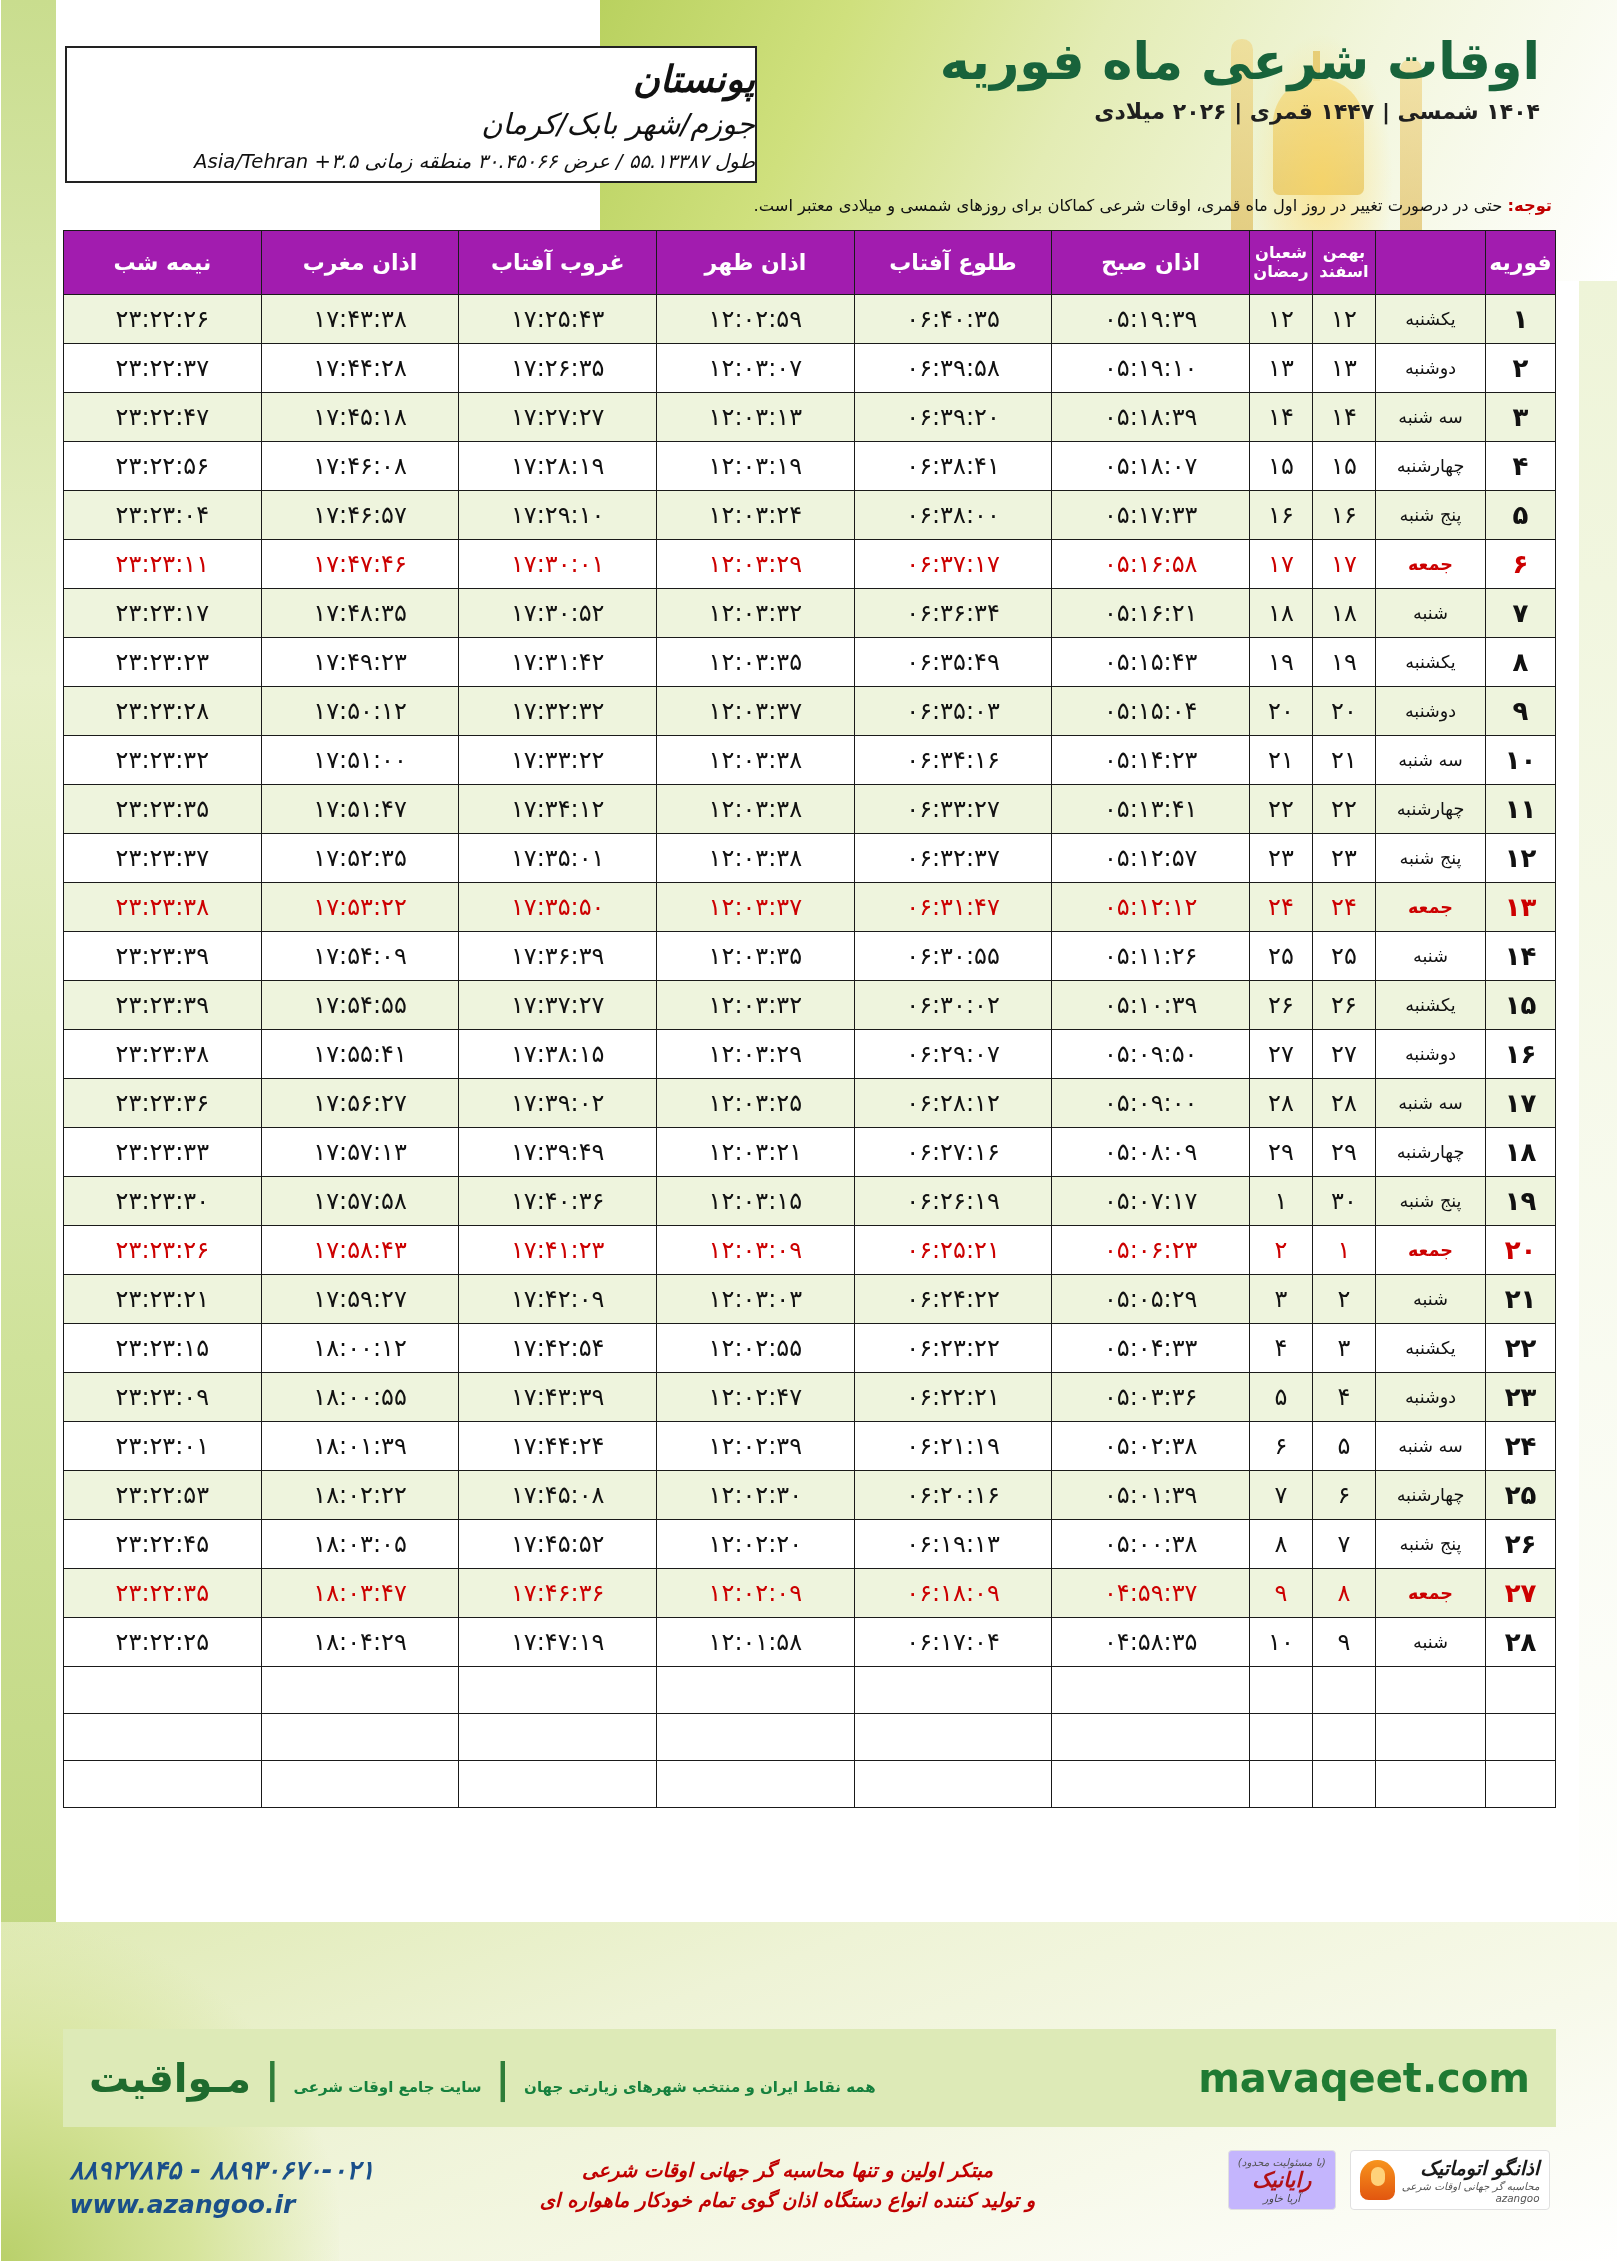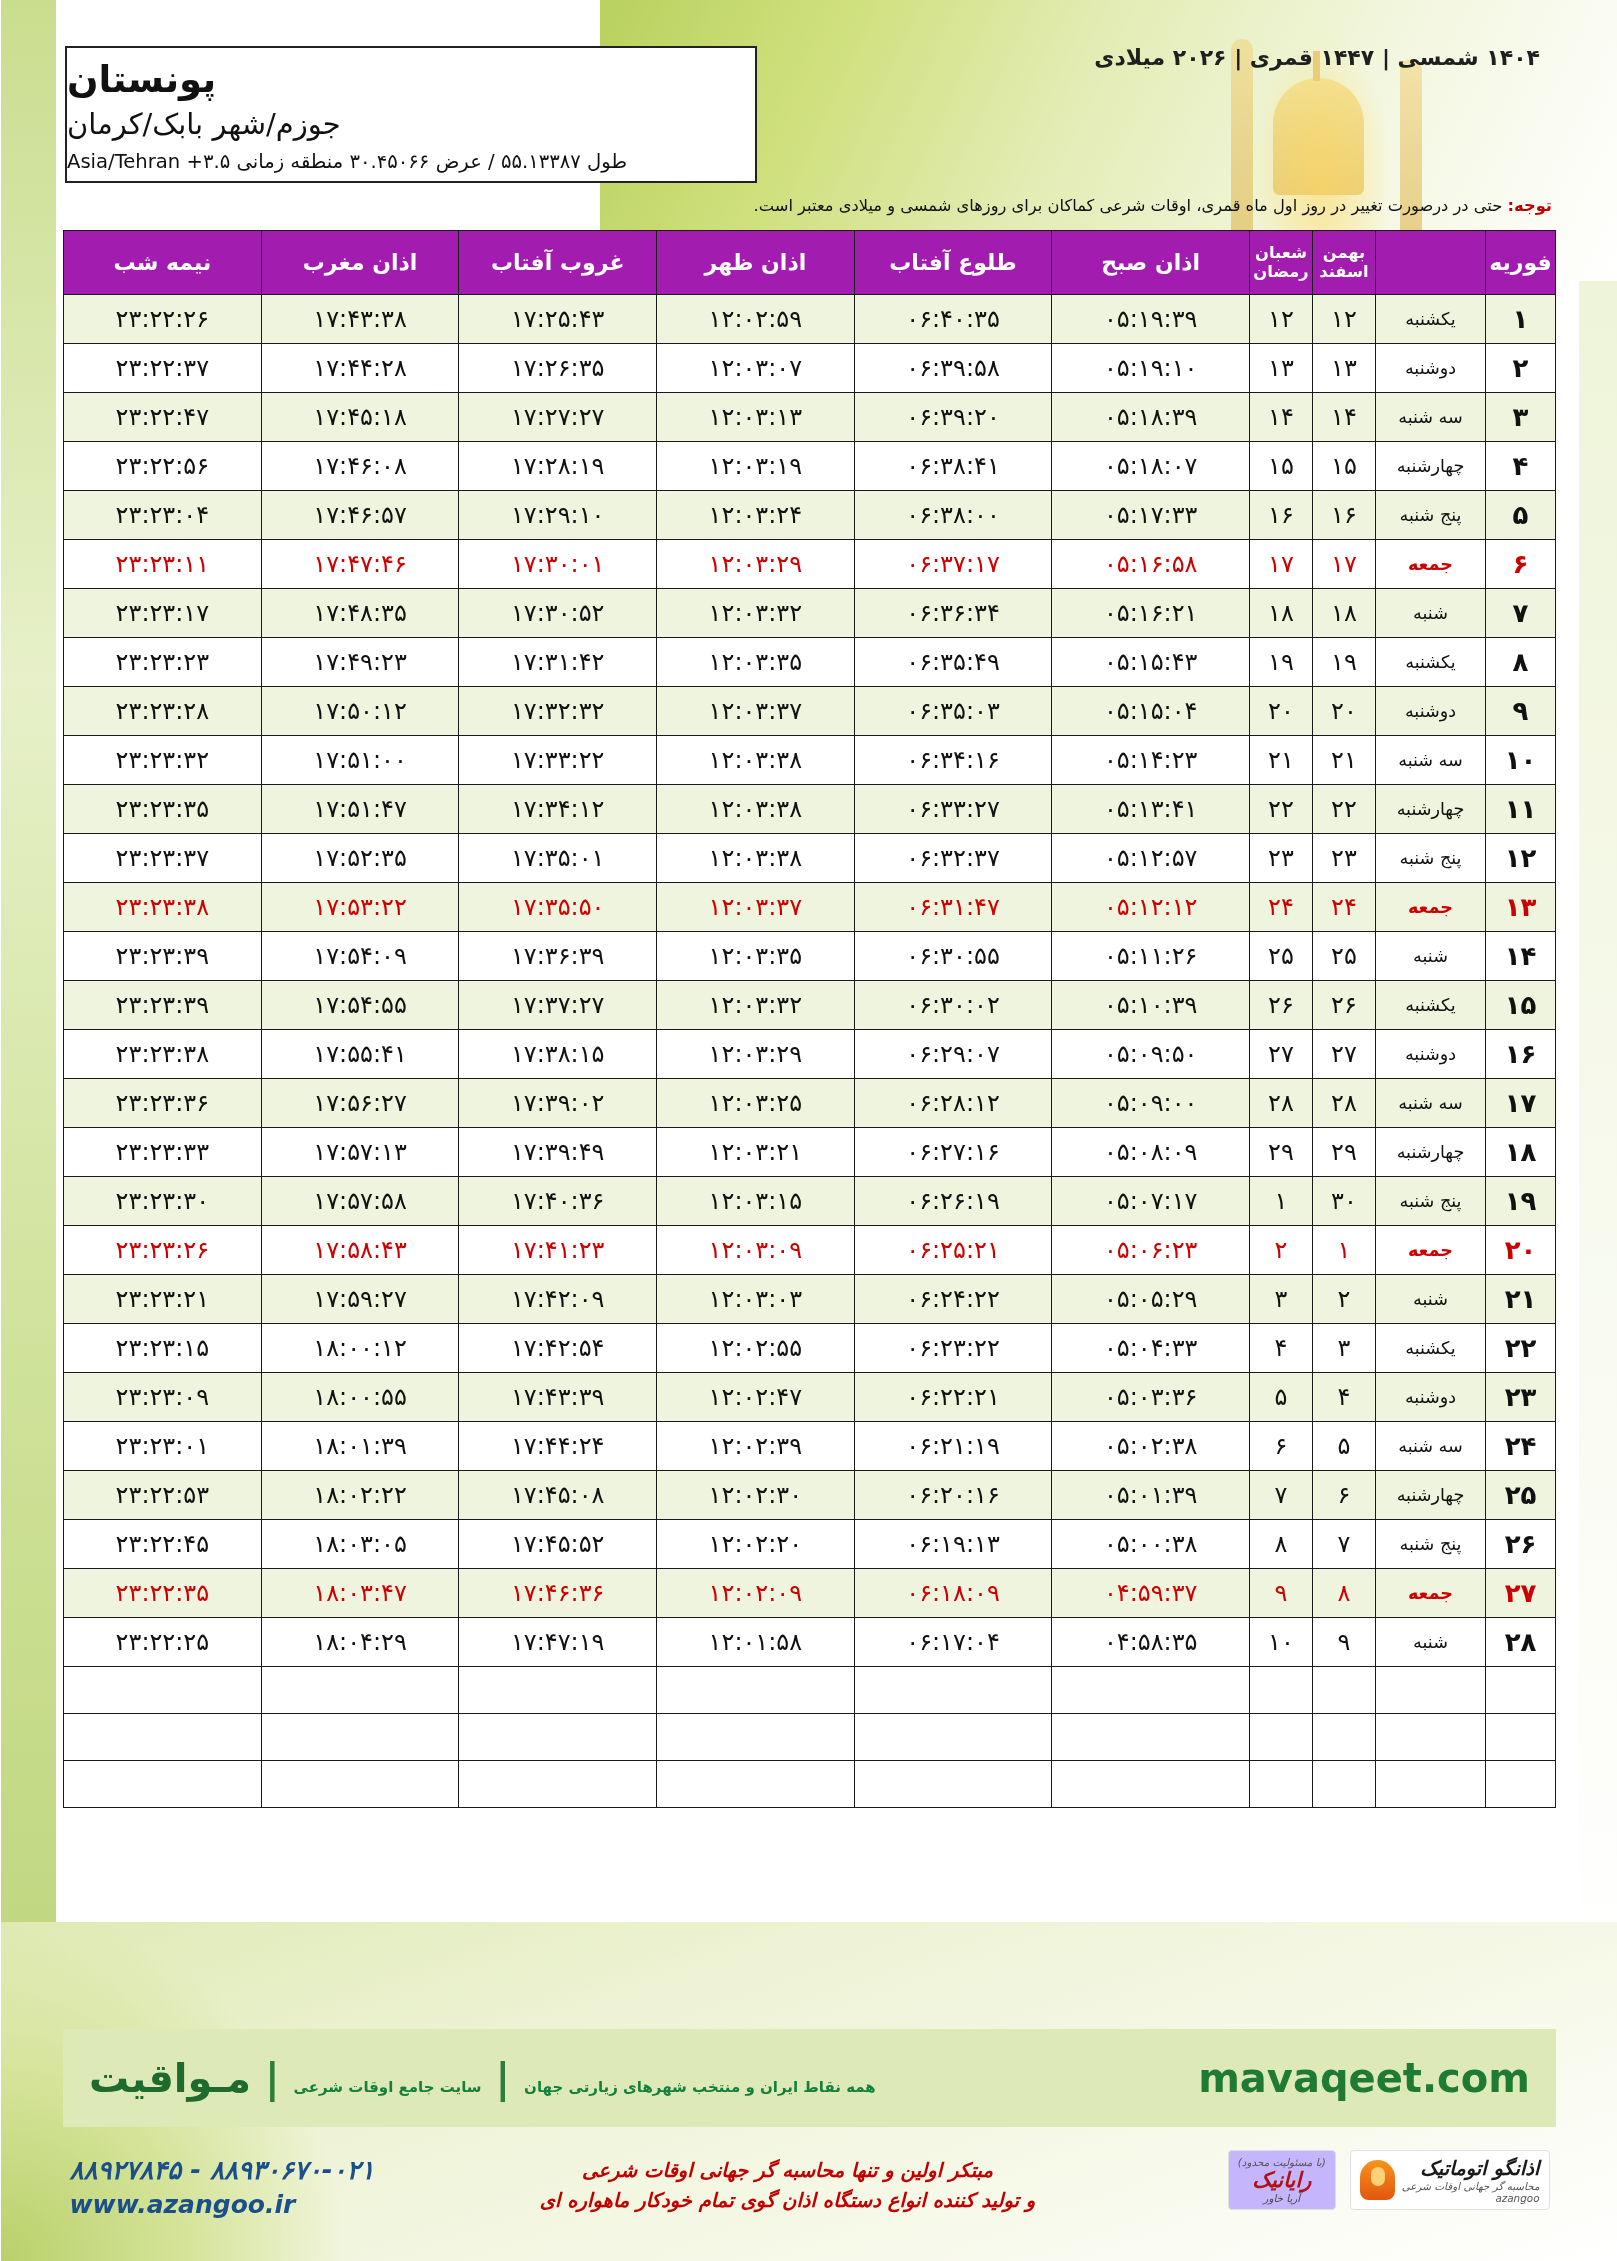--- a/index.html
+++ b/index.html
@@ -64,21 +64,22 @@
   .title-sub{
     font-size:23.5px; font-weight:bold; color:#18633b; margin-top:9px;
   }
   .title-dates{
     font-size:22px; color:#1f1f1f; margin-top:10.4px; font-weight:bold;
   }
   
   .citybox{
     position:absolute; left:65px; top:46px; width:692px; height:137px;
     border:2px solid #222; background:#ffffff; box-sizing:border-box;
-    text-align:left;
+    text-align:right;
+    font-style:italic;
   }
   .city-name{ font-size:37px; font-weight:bold; color:#111; margin-top:10.4px; }
   .city-sub{ font-size:29px; color:#111; margin-top:5.2px; }
   .city-geo{ font-size:19.6px; color:#111; margin-top:9px; direction:rtl; }
 
   .note{
     position:absolute; left:65px; top:196px; width:1487px; text-align:right;
     font-size:16.3px; color:#111;
   }
   .note b{ color:#c00000; }
@@ -187,20 +188,21 @@
   <div class="minaret two"></div>
   <div class="dome"></div>
 </div>
 <div class="bg-right-edge"></div>
 <div class="bg-bottom">
   <div class="bg-bottom-left-leaf"></div>
 </div>
 
 <div class="header">
   <div class="title-block">
+    <div class="title-main">اوقات شرعی ماه فوریه</div>
     <div class="title-dates">۱۴۰۴ شمسی | ۱۴۴۷ قمری | ۲۰۲۶ میلادی</div>
   </div>
 
   <div class="citybox">
     <div class="city-name">پونستان</div>
     <div class="city-sub">جوزم/شهر بابک/کرمان</div>
     <div class="city-geo">طول ۵۵.۱۳۳۸۷ / عرض ۳۰.۴۵۰۶۶ منطقه زمانی ۳.۵+ Asia/Tehran</div>
   </div>
 </div>
 

